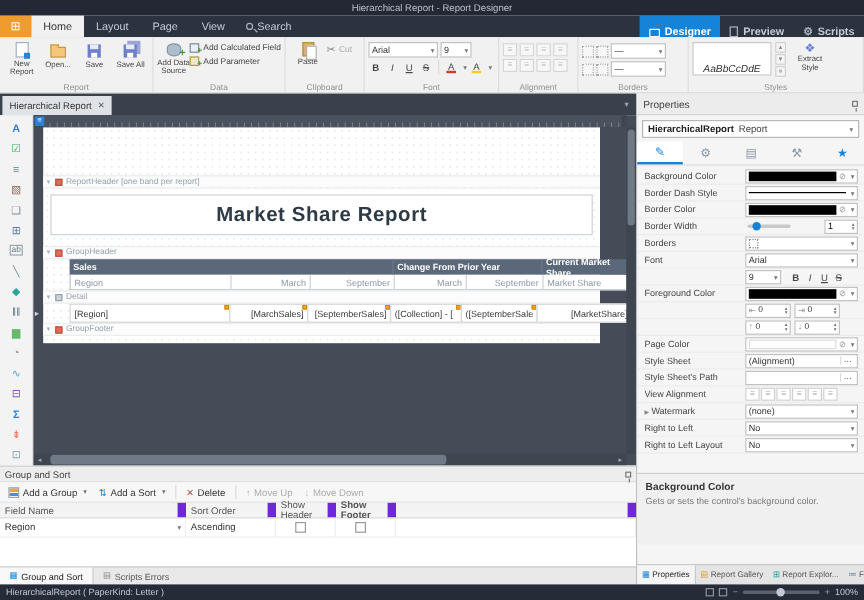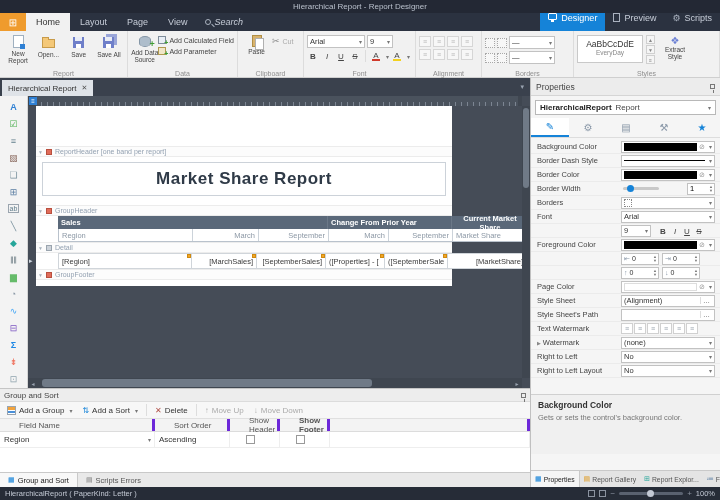--- a/index.html
+++ b/index.html
@@ -7,25 +7,25 @@
 #app{position:absolute;width:720px;height:500px;background:#f1f1f1;}
 
 
 .titlebar{position:absolute;left:0;top:0;width:720px;height:13px;background:#232834;color:#b9c0cc;font-size:8px;display:flex;align-items:center;justify-content:center;}
 
 
 .rtabs{position:absolute;left:0;top:13px;width:720px;height:18px;background:#2b3240;display:flex;align-items:stretch;color:#c7cdd8;font-size:9px;}
 .appbtn{width:26px;background:#ef9b2d;color:#fff;display:flex;align-items:center;justify-content:center;font-size:10px;}
 .rtab{padding:0 10px;display:flex;align-items:center;}
 .rtab.active{background:#f1f1f1;color:#333;}
-.searchtab{padding:0 8px;display:flex;align-items:center;gap:3px;font-style:italic;}
+.searchtab{padding:0 8px;display:flex;align-items:center;gap:3px;}
 .mag{width:6px;height:6px;border:1px solid #aab2bf;border-radius:50%;position:relative;}
 .mag:after{content:"";position:absolute;left:5px;top:5px;width:4px;height:1px;background:#aab2bf;transform:rotate(45deg);}
 .modes{margin-left:auto;display:flex;align-items:stretch;}
-.modebtn{padding:0 8px;display:flex;align-items:flex-start;gap:4px;}
+.modebtn{padding:0 8px;display:flex;align-items:flex-end;gap:4px;font-weight:bold;}
 .modebtn.active{background:#1583d8;color:#fff;}
 .mon{width:9px;height:7px;border:1px solid #fff;border-radius:1px;position:relative;}
 .mon:after{content:"";position:absolute;top:6px;left:2px;width:3px;height:2px;background:#fff;}
 .pgic{width:7px;height:9px;border:1px solid #aab2bf;}
 .gear{color:#aab2bf;font-size:9px;}
 
 
 .rbody{position:absolute;left:0;top:31px;width:720px;height:47px;background:#f1f1f1;border-bottom:1px solid #cfcfcf;display:flex;}
 .rgroup{position:relative;border-right:1px solid #dcdcdc;padding:2px 3px 10px;flex-shrink:0;}
 .glabel{position:absolute;bottom:0;left:0;right:0;text-align:center;font-size:7px;color:#8f8f8f;}
@@ -61,21 +61,21 @@
 .fbtn.b{font-weight:bold;}.fbtn.i{font-style:italic;}.fbtn.u{text-decoration:underline;}.fbtn.s{text-decoration:line-through;}
 .fclr{position:relative;width:12px;height:12px;font-size:8px;color:#444;text-align:center;line-height:11px;}
 .fclr:after{content:"";position:absolute;left:2px;bottom:1px;width:8px;height:2px;background:#d03a2b;}
 .fclr.hl:after{background:#f3d11e;}
 .vsep{width:1px;background:#dcdcdc;height:12px;margin:0 2px;}
 .algrid{display:flex;flex-direction:column;gap:2px;padding-top:3px;}
 .albtn{width:12px;height:11px;border:1px solid #d6d6d6;background:#f7f7f7;color:#b8b8b8;font-size:7px;line-height:9px;text-align:center;}
 .bicon{width:10px;height:10px;border:1px dotted #a8a8a8;background:#f7f7f7;}
 .stylegal{display:flex;gap:3px;padding-top:2px;align-items:flex-start;}
 .stylecard{width:66px;height:28px;background:#fff;border:1px solid #c9c9c9;text-align:center;overflow:hidden;}
-.stext{font-size:8.5px;color:#333;margin-top:3px;}
+.stext{font-size:8.5px;color:#333;margin-top:16px;font-style:italic;}
 .sname{font-size:6.5px;color:#888;}
 .galarr{display:flex;flex-direction:column;gap:1px;}
 .galarr span{width:9px;height:9px;border:1px solid #d0d0d0;background:#f5f5f5;color:#888;font-size:5px;line-height:8px;text-align:center;}
 .extract{display:flex;flex-direction:column;align-items:center;width:34px;font-size:6.5px;color:#444;text-align:center;line-height:1.1;}
 .ic-extract{color:#6a7fd4;font-size:10px;line-height:11px;}
 
 
 .dockbar{position:absolute;left:0;top:78px;width:530px;height:18px;background:#3a414d;display:flex;align-items:flex-end;}
 .doctab{margin-left:2px;height:16px;background:#dfe3e8;color:#333;font-size:8px;display:flex;align-items:center;gap:5px;padding:0 6px;}
 .docx{color:#555;font-size:7px;}
@@ -84,21 +84,21 @@
 
 .toolbox{position:absolute;left:0;top:96px;width:28px;height:292px;background:#f3f3f3;border-right:1px solid #d5d5d5;display:flex;flex-direction:column;align-items:center;padding-top:2px;}
 .tool{width:24px;height:17px;display:flex;align-items:center;justify-content:center;font-size:9px;cursor:default;}
 
 
 .design{position:absolute;left:28px;top:96px;width:502px;height:292px;background:#454c57;}
 .smarttag{position:absolute;left:1px;top:1px;width:8px;height:8px;background:#2f80d4;color:#fff;font-size:6px;line-height:8px;text-align:center;z-index:5;}
 .ruler{position:absolute;left:0;top:0;width:494px;height:10px;background:#3f4650;}
 .ruler .ticks{position:absolute;left:8px;right:4px;top:0;bottom:0;background:#4a525d;background-image:repeating-linear-gradient(90deg,transparent 0 5px,#7c8592 5px 6px);background-size:6px 45%;background-repeat:repeat-x;background-position:0 100%;}
 .canvas{position:absolute;left:0;top:10px;width:494px;height:272px;background:#454c57;overflow:hidden;}
-.page{position:absolute;left:8px;top:0;width:416px;background:#fff;background-image:radial-gradient(#e3e3e3 0.5px,transparent 0.6px);background-size:6px 6px;text-align:center;}
+.page{position:absolute;left:8px;top:0;width:464px;background:#fff;background-image:radial-gradient(#e3e3e3 0.5px,transparent 0.6px);background-size:6px 6px;}
 .bandstrip{height:11px;background:#fcfcfc;border-top:1px solid #ececec;border-bottom:1px solid #ececec;display:flex;align-items:center;gap:3px;padding-left:2px;font-size:7px;color:#93a1b1;}
 .bexp{color:#a8b2bd;font-size:5px;}
 .bic{width:6px;height:6px;flex-shrink:0;}
 .bic.red{background:#e06c5a;border:1px solid #b9503f;}
 .bic.gray{background:#cdd3da;border:1px solid #9aa4ae;}
 .titleband{height:48px;position:relative;}
 .titlebox{position:absolute;left:6px;right:6px;top:5px;height:34px;border:1px solid #ccd2d9;background:#fff;display:flex;align-items:center;justify-content:center;}
 .titletext{font-size:17px;font-weight:bold;color:#2f3a47;letter-spacing:0.5px;}
 .mtable{margin-left:22px;width:468px;font-size:7.5px;}
 .trow{display:flex;}
@@ -128,21 +128,21 @@
 .pin:after{content:"";position:absolute;left:2px;top:5px;width:1px;height:3px;background:#777;}
 .gstool{height:17px;background:#f7f7f7;border-bottom:1px solid #e0e0e0;display:flex;align-items:center;font-size:8px;color:#333;padding:0 3px;gap:2px;}
 .tbtn{display:flex;align-items:center;gap:3px;padding:1px 4px;}
 .tbtn.dis{color:#ababab;}
 .tsep{width:1px;height:12px;background:#ddd;margin:0 2px;}
 .ic-ag{width:9px;height:9px;background:linear-gradient(#f2a33c 0 3px,#fff 3px 4px,#4a90d9 4px 6px,#fff 6px 7px,#4a90d9 7px 9px);border:1px solid #9aa4ae;}
 .ic-as{color:#1583d8;font-size:8px;}
 .ic-del{color:#b05048;font-size:8px;}
 .ic-up,.ic-dn{color:#b5b5b5;font-size:8px;}
 .gshdr{height:13px;background:#f3f3f3;border-bottom:1px solid #dcdcdc;display:flex;font-size:8px;color:#555;}
-.gshdr .gcell{border-right:3px solid #6d28d9;display:flex;align-items:center;padding-left:19px;}
+.gshdr .gcell{border-right:7px solid #6d28d9;display:flex;align-items:center;padding-left:4px;}
 .gcol1{width:155px;}.gcol2{width:75px;}.gcol3{width:50px;}.gcol4{width:50px;font-weight:bold;}.gcolr{flex:1;}
 .gsrow{height:16px;display:flex;font-size:8px;color:#333;border-bottom:1px solid #eee;}
 .gsrow .gcell{border-right:1px solid #eee;display:flex;align-items:center;padding-left:4px;}
 .gcombo{justify-content:space-between;padding-right:3px;}
 .cb{width:9px;height:9px;border:1px solid #999;background:#fff;margin-left:12px;}
 
 
 .btabs{position:absolute;left:0;top:472px;width:530px;height:15px;background:#e9e9e9;border-top:1px solid #c9c9c9;display:flex;align-items:stretch;font-size:7.5px;color:#555;}
 .btab{display:flex;align-items:center;gap:3px;padding:0 8px;}
 .btab.active{background:#f8f8f8;border-right:1px solid #c9c9c9;color:#222;}
@@ -507,21 +507,21 @@
               </div>
             <div class="dcell c2 rt">
                 <span>[MarchSales]</span>
                 <span class="otag"></span>
               </div>
             <div class="dcell c3 rt">
                 <span>[SeptemberSales]</span>
                 <span class="otag"></span>
               </div>
             <div class="dcell c4">
-                <span>([Properties] - [</span>
+                <span>([Collection] - [</span>
                 <span class="otag"></span>
               </div>
             <div class="dcell c5">
                 <span>([SeptemberSale</span>
                 <span class="otag"></span>
               </div>
             <div class="dcell c6 rt">
                 <span>[MarketShare]</span>
                 <span class="otag"></span>
               </div>
@@ -773,21 +773,21 @@
           </div>
       </div>
       <div class="prow">
         <div class="plabel">Style Sheet's Path</div>
         <div class="pedit">
             <span class="fill"></span>
             <span class="dots">…</span>
           </div>
       </div>
       <div class="prow">
-        <div class="plabel">Text Watermark</div>
+        <div class="plabel">View Alignment</div>
         <div class="alrow">
           <span class="alx">≡</span>
           <span class="alx">≡</span>
           <span class="alx">≡</span>
           <span class="alx">≡</span>
           <span class="alx">≡</span>
           <span class="alx">≡</span>
         </div>
       </div>
       <div class="prow">

